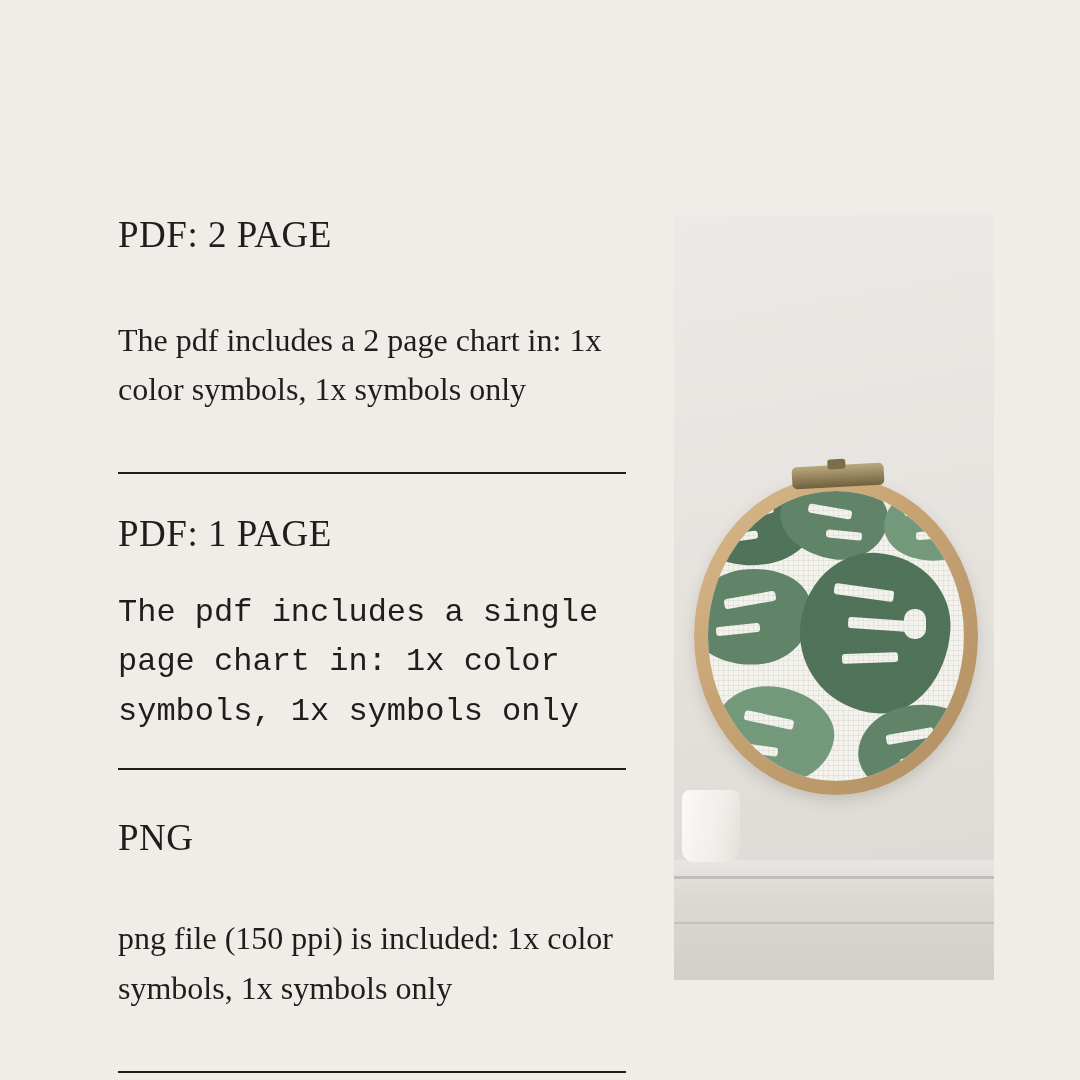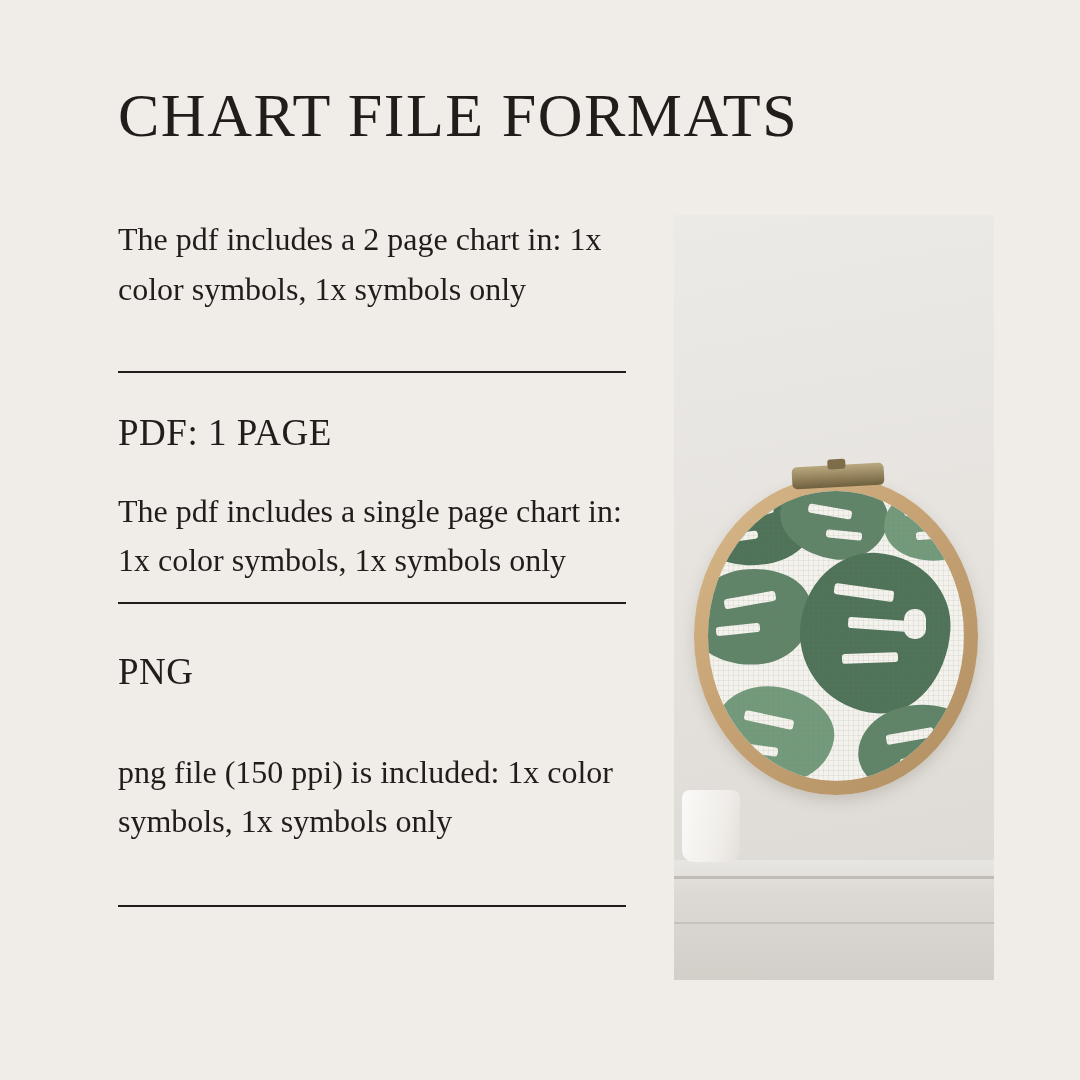--- a/index.html
+++ b/index.html
@@ -72,21 +72,21 @@
     width: 100%;
     border: 0;
   }
 
   
   .s1 .sec-heading { margin-bottom: 60px; }
   .s1 .sec-body { margin-bottom: 57px; }
 
   .s2 { margin-top: 40px; }
   .s2 .sec-heading { margin-bottom: 33px; }
-  .s2 .sec-body { margin-bottom: 16px; }
+  .s2 .sec-body { margin-bottom: 32px; font-family: Liberation Mono, monospace; }
 
   .s3 { margin-top: 48px; }
   .s3 .sec-heading { margin-bottom: 55px; }
   .s3 .sec-body { margin-bottom: 58px; }
 
   
   .photo {
     position: absolute;
     left: 674px;
     top: 215px;
@@ -206,25 +206,25 @@
   }
 
   
   [data-name] { box-sizing: border-box; }
 </style>
 </head>
 <body>
 
 <div class="page" data-name="poster-canvas">
 
-  <div class="title" data-name="page-title">CHART FILE FORMATS</div>
 
   <div class="left-col" data-name="formats-list">
 
     <div class="section s1" data-name="format-section-pdf-2-page">
+      <div class="sec-heading" data-name="section-heading">PDF: 2 PAGE</div>
       <div class="sec-body" data-name="section-body">The pdf includes a 2 page chart in: 1x color symbols, 1x symbols only</div>
       <div class="divider" data-name="section-divider"></div>
     </div>
 
     <div class="section s2" data-name="format-section-pdf-1-page">
       <div class="sec-heading" data-name="section-heading">PDF: 1 PAGE</div>
       <div class="sec-body" data-name="section-body">The pdf includes a single page chart in: 1x color symbols, 1x symbols only</div>
       <div class="divider" data-name="section-divider"></div>
     </div>
 

